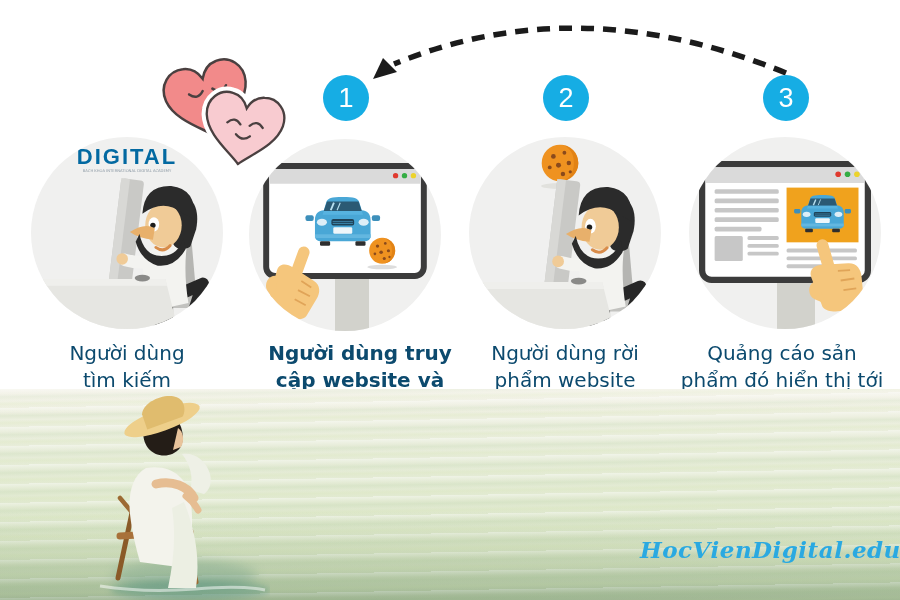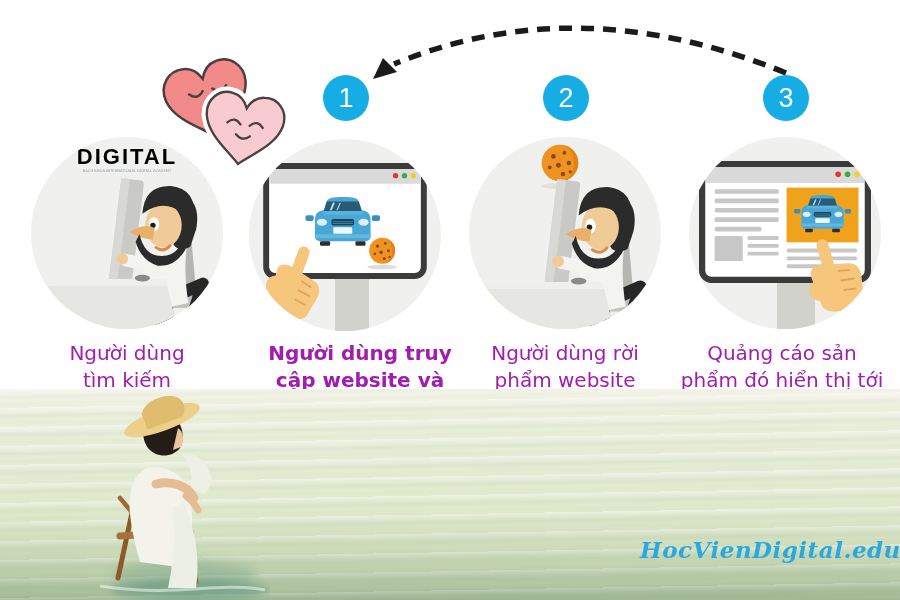--- a/index.html
+++ b/index.html
@@ -14,21 +14,21 @@
     background:#f0f0ef;overflow:hidden;
   }
   .c1{left:31px;top:137px;}
   .c2{left:249px;top:139px;}
   .c3{left:469px;top:137px;}
   .c4{left:689px;top:137px;}
   .circle > svg{position:absolute;left:0;top:0;}
   
   .logo{position:absolute;left:0;right:0;top:9px;text-align:center;z-index:2;}
   .logo-name{
-    color:#000000;font-weight:bold;font-size:22px;letter-spacing:2px;line-height:1;
+    color:#0369a1;font-weight:bold;font-size:22px;letter-spacing:2px;line-height:1;
     font-family:"Liberation Sans",sans-serif;
   }
   .logo-tagline{
     color:#8d9aa5;font-size:6px;letter-spacing:0;line-height:1;white-space:nowrap;
     transform:scale(0.62);transform-origin:center top;margin-top:1px;
   }
   
   .badge{
     position:absolute;width:46px;height:46px;border-radius:50%;background:#16ade4;
     color:#ffffff;font-size:27px;display:flex;align-items:center;justify-content:center;
@@ -36,21 +36,21 @@
   }
   .b1{left:323px;top:75px;}
   .b2{left:543px;top:75px;}
   .b3{left:763px;top:75px;}
   
   .arrow-svg{position:absolute;left:0;top:0;}
   .hearts-svg{position:absolute;left:148px;top:52px;}
   
   .caption{
     position:absolute;top:340px;width:220px;text-align:center;
-    font-size:20px;line-height:1.33;color:#a21caf;white-space:pre-line;
+    font-size:20px;line-height:1.33;color:#0c4a6e;white-space:pre-line;
   }
   .cap1{left:17px;}
   .cap2{left:250px;font-weight:bold;}
   .cap3{left:455px;}
   .cap4{left:672px;}
   
   .photo{
     position:absolute;left:0;top:389px;width:900px;height:211px;
     background:linear-gradient(180deg,#efeee0 0%,#ecefdf 14%,#e6ecd8 32%,#e2ead2 50%,#dce6cb 66%,#d5e0c3 80%,#cad7b6 92%,#c0cfac 100%);
   }

